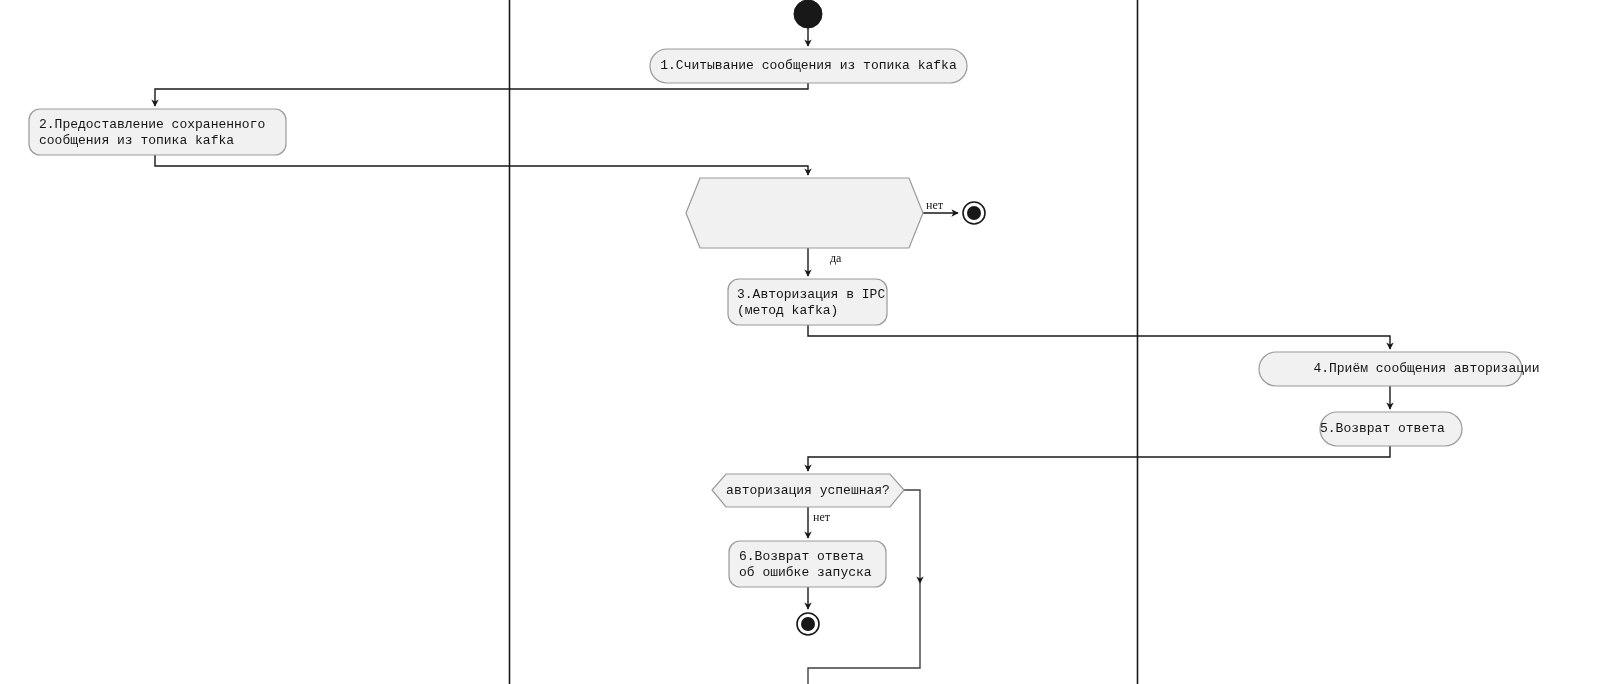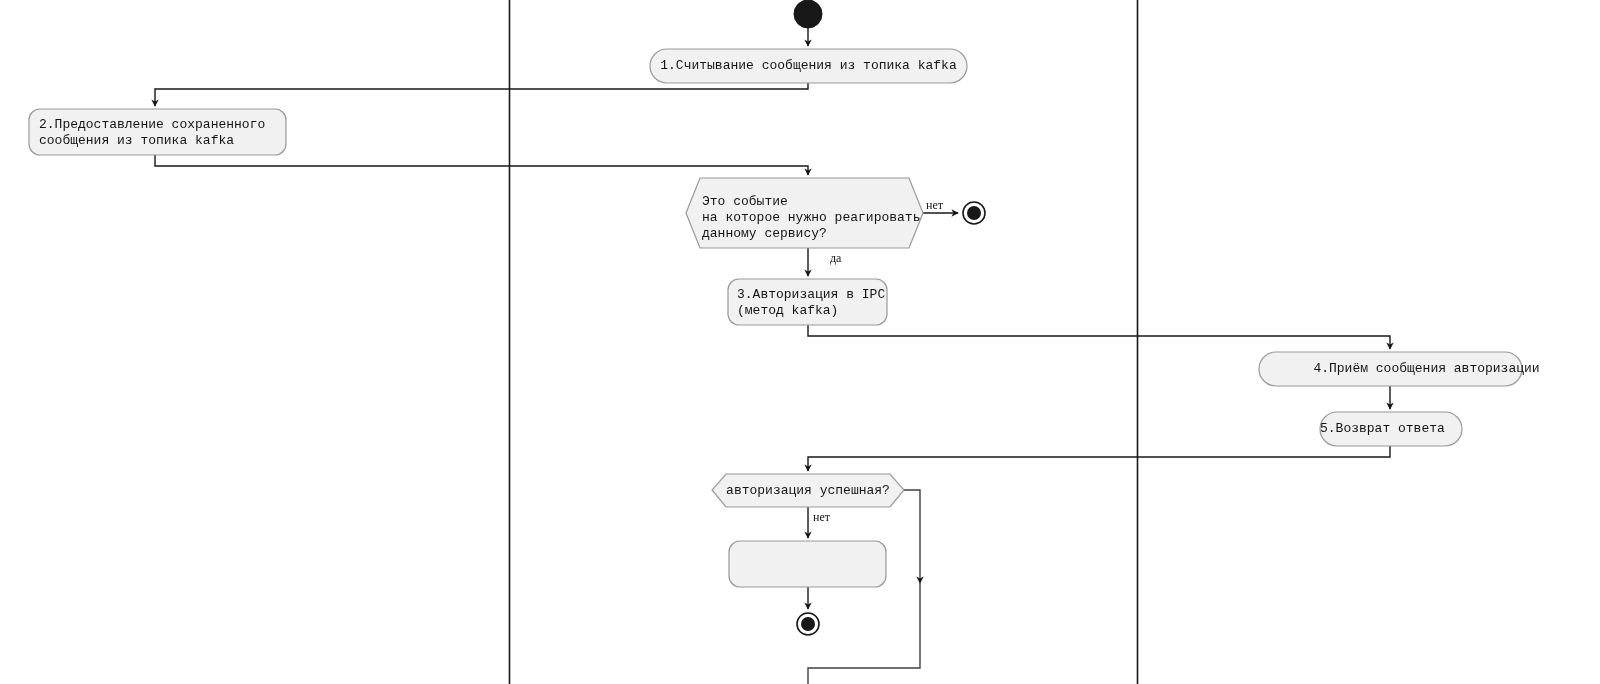--- a/index.html
+++ b/index.html
@@ -100,30 +100,30 @@
 
       <circle cx="808" cy="624" r="11" fill="#ffffff" stroke="#181818" stroke-width="1.6"></circle>
       <circle cx="808" cy="624" r="7" fill="#181818"></circle>
     </g>
   </svg>
 
   <div class="node-label label-center" style="left:650px; top:58px; width:317px;">1.Считывание сообщения из топика kafka</div>
 
   <div class="node-label label-left" style="left:39px; top:117px; width:247px;"><span>2.Предоставление сохраненного</span><br><span>сообщения из топика kafka</span></div>
 
-  <div class="node-label label-left" style="left:702px; top:194px; width:215px;"><span>Это событие</span><br><span>на которое нужно реагировать</span><br><span>данному сервису?</span></div>
 
   <div class="node-label label-left" style="left:737px; top:287px; width:145px;"><span>3.Авторизация в IPC</span><br><span>(метод kafka)</span></div>
 
   <div class="node-label label-center" style="left:1259px; top:361px; width:263px;padding-left:36px;">4.Приём сообщения авторизации</div>
 
   <div class="node-label label-center" style="left:1320px; top:421px; width:122px;">5.Возврат ответа</div>
 
   <div class="node-label label-center" style="left:712px; top:483px; width:192px;">авторизация успешная?</div>
 
+  <div class="node-label label-left" style="left:739px; top:549px; width:145px;"><span>6.Возврат ответа</span><br><span>об ошибке запуска</span></div>
 
   <div class="edge-label" style="left:926px; top:199px;">нет</div>
 
   <div class="edge-label" style="left:818px; top:252px;margin-left:12px;">да</div>
 
   <div class="edge-label" style="left:813px; top:511px;">нет</div>
 
 </div>
 
 </body></html>

